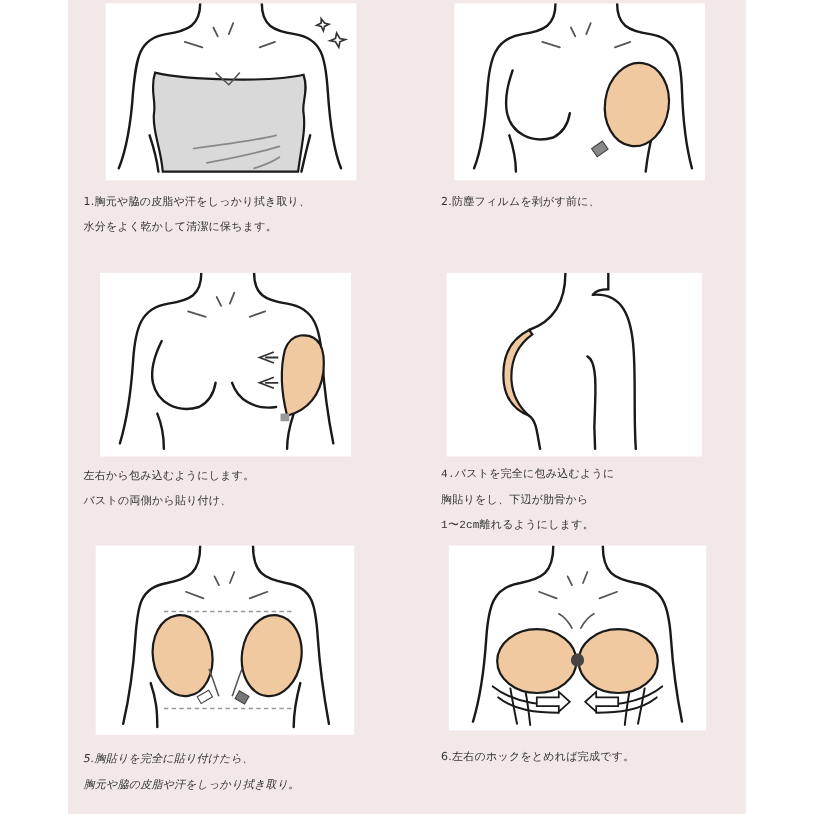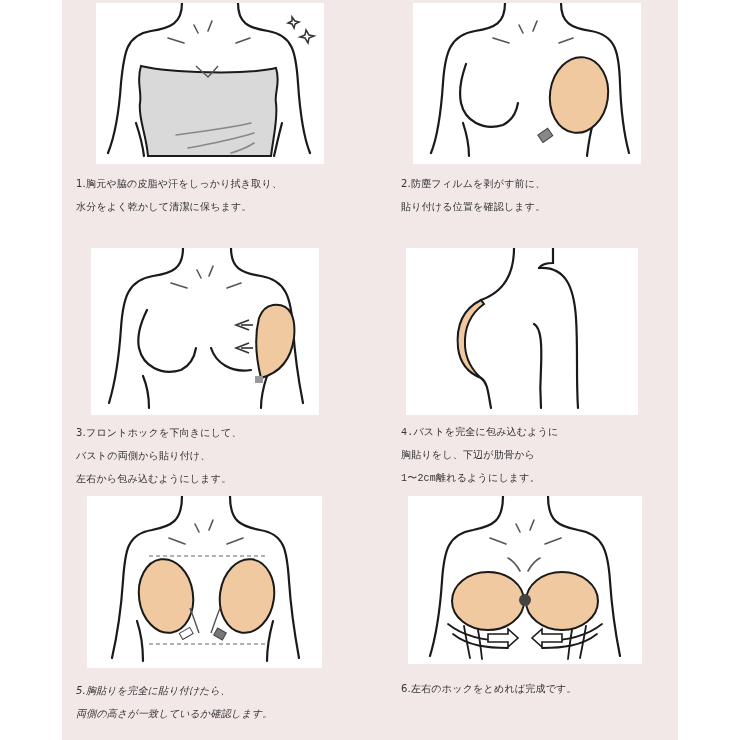--- a/index.html
+++ b/index.html
@@ -72,21 +72,20 @@
         <path d="M124 18 L120 28"></path>
       <path d="M80 35 L96 40"></path>
         <path d="M160 35 L146 40"></path>
     </g>
     <ellipse cx="166" cy="92" rx="29" ry="38" fill="#f0c9a0" stroke="#1a1a1a" stroke-width="2" transform="rotate(8 166 92)"></ellipse>
     <rect x="126" y="128" width="12" height="9" fill="#888" stroke="#444" stroke-width="1" transform="rotate(-35 132 132)"></rect>
   </svg>
 </div>
 <div class="caption" style="left:401px;top:172px;text-align:right;">
   <span>2.防塵フィルムを剥がす前に、</span>
-  <span>貼り付ける位置を確認します。</span>
 </div>
 
 <div class="panel" style="left:91px;top:248px;width:228px;height:167px;">
   <svg viewBox="0 0 228 167">
     <g fill="none" stroke="#1a1a1a" stroke-width="2.2" stroke-linecap="round">
       <path d="M92 0 C92 20 82 25 62 28 C37 32 32 50 30 80 C28 110 24 135 18 155"></path>
       <path d="M140 0 C140 20 150 25 170 28 C195 32 200 50 202 80 C204 110 208 135 212 155"></path>
       <path d="M56 62 C52 70 45 85 48 100 C52 118 70 128 90 122 C98 118 103 112 105 100"></path>
       <path d="M120 100 C125 115 140 125 160 122"></path>
       <path d="M52 128 C57 140 58 150 58 160"></path>
@@ -102,23 +101,22 @@
     <g fill="none" stroke="#333" stroke-width="1.6">
       <path d="M158 72 L145 77 L158 82"></path>
         <path d="M150 77 L162 77"></path>
       <path d="M158 95 L145 100 L158 105"></path>
         <path d="M150 100 L162 100"></path>
     </g>
     <rect x="164" y="128" width="8" height="7" fill="#999"></rect>
   </svg>
 </div>
 <div class="caption" style="left:76px;top:421px;">
-  <span>3.フロントホックを下向きにして、</span>
+  <span>左右から包み込むようにします。</span>
   <span>バストの両側から貼り付け、</span>
-  <span>左右から包み込むようにします。</span>
 </div>
 
 <div class="panel" style="left:406px;top:248px;width:232px;height:167px;">
   <svg viewBox="0 0 232 167">
     <g fill="none" stroke="#1a1a1a" stroke-width="2.2" stroke-linecap="round">
       <path d="M108 0 C108 30 95 45 75 52"></path>
       <path d="M147 0 L147 15 C140 15 135 17 133 20"></path>
       <path d="M133 20 C160 18 168 40 170 70 C172 100 170 130 172 160"></path>
       <path d="M75 130 C82 135 82 145 85 160"></path>
       <path d="M128 76 C135 80 136 95 135 120 C134 135 134 145 135 160"></path>
@@ -153,21 +151,21 @@
     <ellipse cx="79" cy="100" rx="27" ry="37" fill="#f0c9a0" stroke="#1a1a1a" stroke-width="2" transform="rotate(-8 79 100)"></ellipse>
     <ellipse cx="160" cy="100" rx="27" ry="37" fill="#f0c9a0" stroke="#1a1a1a" stroke-width="2" transform="rotate(8 160 100)"></ellipse>
     <path d="M103 112 C108 125 110 132 112 137" fill="none" stroke="#555" stroke-width="1.4"></path>
     <path d="M133 112 C128 125 126 132 124 137" fill="none" stroke="#555" stroke-width="1.4"></path>
     <rect x="93" y="134" width="12" height="7" fill="#fff" stroke="#444" stroke-width="1" transform="rotate(-30 99 137)"></rect>
     <rect x="128" y="134" width="10" height="8" fill="#777" stroke="#444" stroke-width="1" transform="rotate(30 133 138)"></rect>
   </svg>
 </div>
 <div class="caption" style="left:76px;top:679px;font-style:italic;">
   <span>5.胸貼りを完全に貼り付けたら、</span>
-  <span>両側の高さが一致しているか確認します。</span>
+  <span>胸元や脇の皮脂や汗をしっかり拭き取り。</span>
 </div>
 
 <div class="panel" style="left:408px;top:496px;width:234px;height:168px;">
   <svg viewBox="0 0 234 168">
     <g fill="none" stroke="#1a1a1a" stroke-width="2.2" stroke-linecap="round">
       <path d="M95 0 C95 25 85 30 65 34 C40 38 36 55 34 85 C32 115 28 140 22 160"></path>
       <path d="M140 0 C140 25 150 30 170 34 C195 38 200 55 202 85 C204 115 208 140 212 160"></path>
     </g>
     <g fill="none" stroke="#555" stroke-width="1.6" stroke-linecap="round">
       <path d="M108 28 L112 36"></path>

